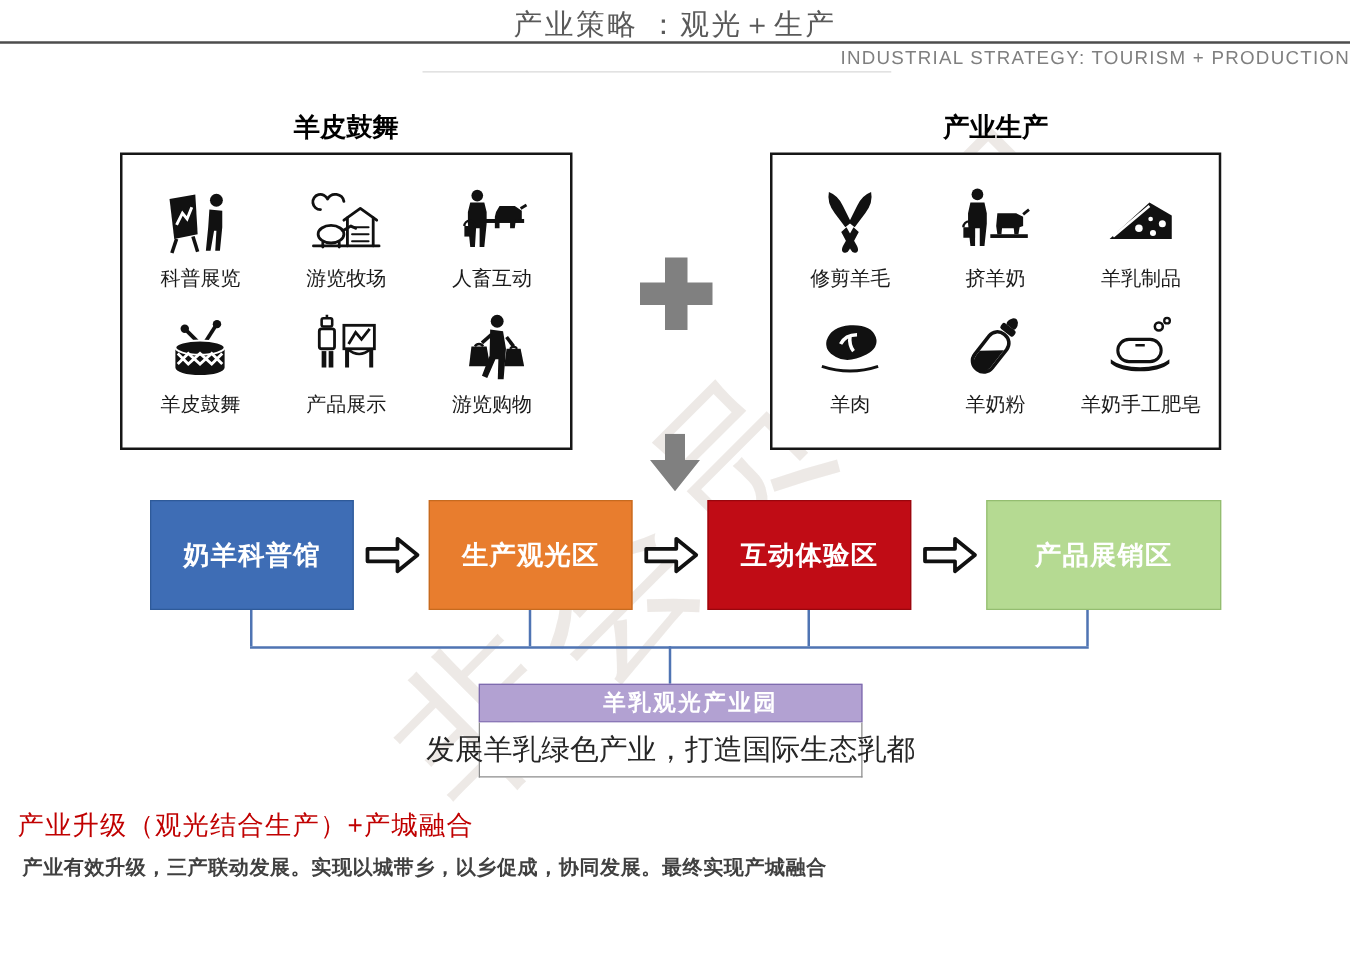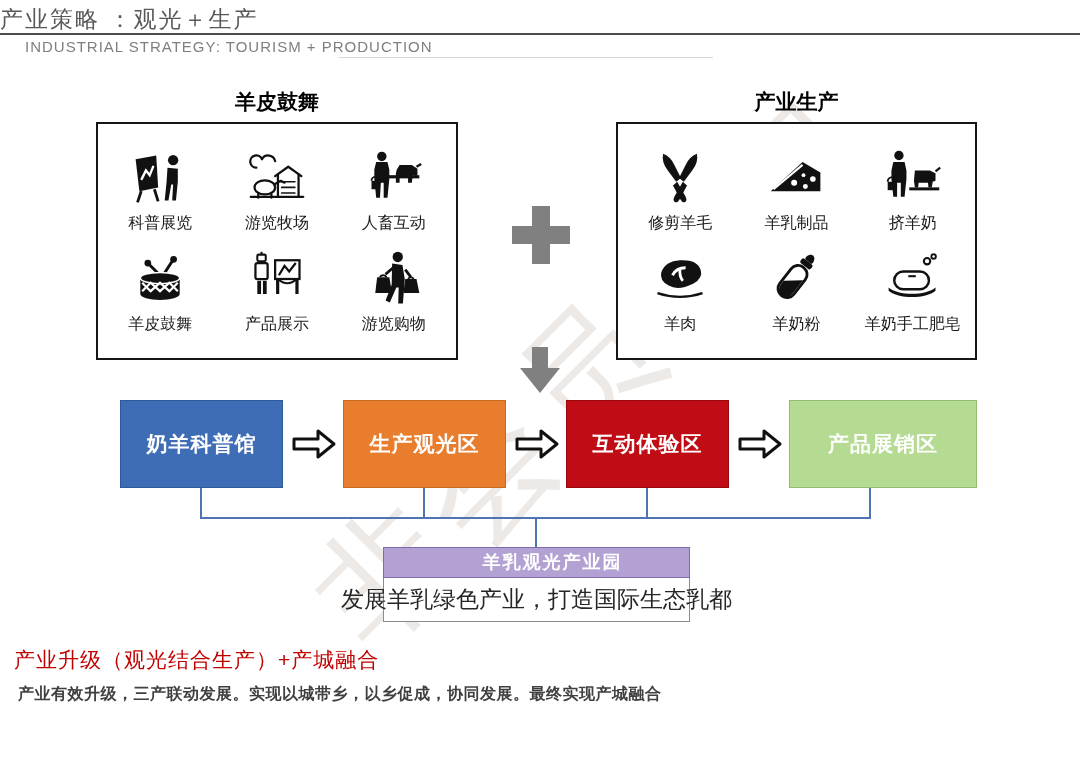--- a/index.html
+++ b/index.html
@@ -1,25 +1,25 @@
 <!DOCTYPE html>
 <html style="--connector: #4F74B3; --plus-arrow-gray: #808080; --heading-red: #C00000; --watermark: #D5CCC5;"><head>
 <meta charset="utf-8">
 <style>
   html,body{margin:0;padding:0;background:#ffffff;}
   .stage{
     position:relative;width:1080px;height:763px;background:#fff;overflow:hidden;
     font-family:"Liberation Sans","DejaVu Sans",sans-serif;color:#1a1a1a;
   }
   
-  .page-title{position:absolute;top:4px;left:0;right:0;
+  .page-title{position:absolute;top:4px;left:0;right:0;text-align:center;
     font-size:23px;letter-spacing:2px;color:#595959;}
   .rule-full{position:absolute;top:33px;left:0;width:1080px;height:2px;background:#4d4d4d;}
-  .page-subtitle{position:absolute;top:38px;left:0;right:0;text-align:left;
-    font-size:15px;letter-spacing:1px;color:#7f7f7f;margin-left:25px;}
+  .page-subtitle{position:absolute;top:38px;left:0;right:0;text-align:right;
+    font-size:15px;letter-spacing:1px;color:#7f7f7f;}
   .rule-sub{position:absolute;top:57px;left:338px;width:375px;height:1px;background:#d9d9d9;}
   
   .watermark{position:absolute;left:215px;top:295px;width:750px;height:150px;
     text-align:center;line-height:150px;font-size:132px;letter-spacing:10px;white-space:nowrap;
     color:var(--watermark,#d5ccc5);opacity:.42;transform:rotate(-45deg);pointer-events:none;}
   
   .group-title{position:absolute;top:88px;font-size:21px;font-weight:700;color:#000;text-align:center;}
   .group-title.t-left{left:96px;width:362px;}
   .group-title.t-right{left:616px;width:361px;}
   .panel{position:absolute;top:122px;height:238px;border:2px solid #161616;background:#fff;
@@ -180,47 +180,47 @@
             <path d="M50 6 q-8 3 -12 12 l-7 14 5 4 9 -12 q7 -9 5 -18z"></path>
             <path d="M29 36 l9 16 q2 4 -0.5 5.5 q-3 1.5 -5 -2.5 l-8 -15z"></path>
             <path d="M35 36 l-9 16 q-2 4 0.5 5.5 q3 1.5 5 -2.5 l8 -15z"></path>
           </svg>
         </span>
       <span class="cell-label">修剪羊毛</span>
     </div>
     <div class="cell">
       <span class="icon">
           <svg viewBox="0 0 64 64">
-            <path d="M5 46 L39 15 58 26 58 46 z" fill="#111"></path>
-            <line x1="8" y1="44" x2="39" y2="18" stroke="#fff" stroke-width="2.2"></line>
-            <circle cx="30" cy="37" r="3.2" fill="#fff"></circle>
-            <circle cx="42" cy="41" r="2.6" fill="#fff"></circle>
-            <circle cx="50" cy="33" r="3" fill="#fff"></circle>
-            <circle cx="40" cy="29" r="2" fill="#fff"></circle>
-          </svg>
-        </span>
-      <span class="cell-label">羊乳制品</span>
-    </div>
-    <div class="cell">
-      <span class="icon">
-          <svg viewBox="0 0 64 64">
             <circle cx="17" cy="8" r="5" fill="#111"></circle>
             <path d="M11 15 h12 l2 9 v9 l-2 19 h-4 v-15 h-4 v15 h-4 l-2 -19 v-9 z" fill="#111"></path>
             <path d="M5 36 h10 v9 H5 z" fill="#111"></path>
             <path d="M5 36 a5 5 0 0 1 10 0" fill="none" stroke="#111" stroke-width="2"></path>
             <rect x="28" y="42" width="32" height="3.2" fill="#111"></rect>
             <path d="M34 24 h16 l6 3 v8 l-3 1 -1 6 h-3.5 l-0.5 -5 h-10 l-0.5 5 h-3.5 l-1 -7 z" fill="#111"></path>
             <path d="M56 25 l5 -4" stroke="#111" stroke-width="2.4"></path>
           </svg>
         </span>
       <span class="cell-label">挤羊奶</span>
     </div>
     <div class="cell">
       <span class="icon">
           <svg viewBox="0 0 64 64">
+            <path d="M5 46 L39 15 58 26 58 46 z" fill="#111"></path>
+            <line x1="8" y1="44" x2="39" y2="18" stroke="#fff" stroke-width="2.2"></line>
+            <circle cx="30" cy="37" r="3.2" fill="#fff"></circle>
+            <circle cx="42" cy="41" r="2.6" fill="#fff"></circle>
+            <circle cx="50" cy="33" r="3" fill="#fff"></circle>
+            <circle cx="40" cy="29" r="2" fill="#fff"></circle>
+          </svg>
+        </span>
+      <span class="cell-label">羊乳制品</span>
+    </div>
+    <div class="cell">
+      <span class="icon">
+          <svg viewBox="0 0 64 64">
             <path d="M12 25 q4 -12 20 -13 q18 -1 22 10 q3 9 -8 15 q-16 8 -26 2 q-10 -5 -8 -14z" fill="#111"></path>
             <path d="M24 28 q4 -8 14 -8 m-6 1 q-1 8 3 13" stroke="#fff" stroke-width="3" fill="none"></path>
             <path d="M8 47 q24 8 48 0" stroke="#111" stroke-width="2.5" fill="none"></path>
           </svg>
         </span>
       <span class="cell-label">羊肉</span>
     </div>
     <div class="cell">
       <span class="icon">
           <svg viewBox="0 0 64 64">

